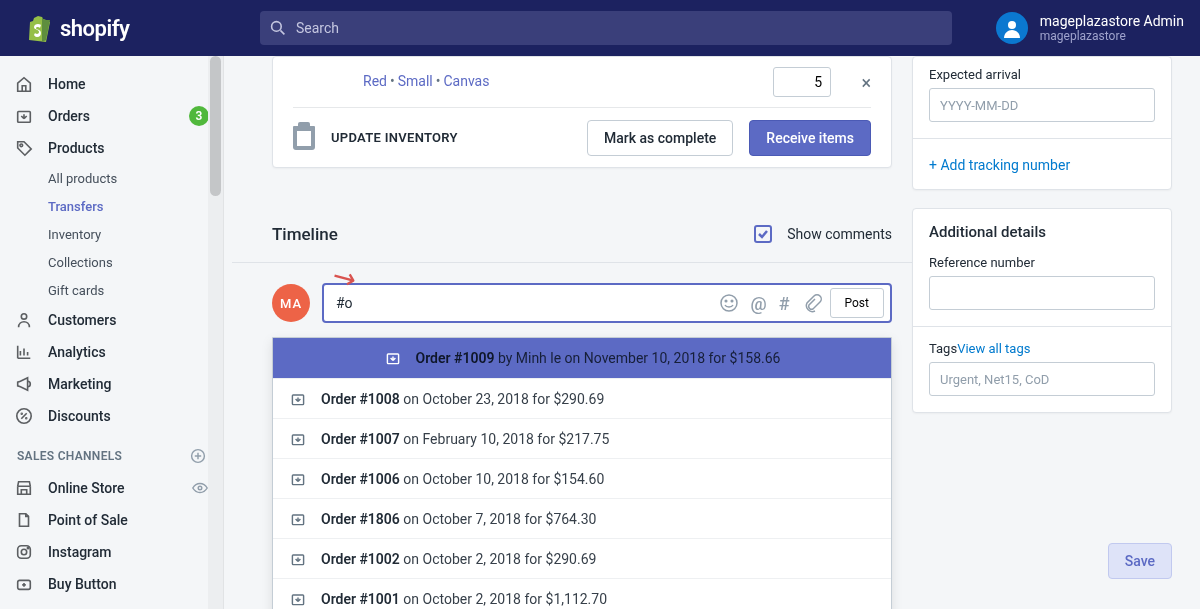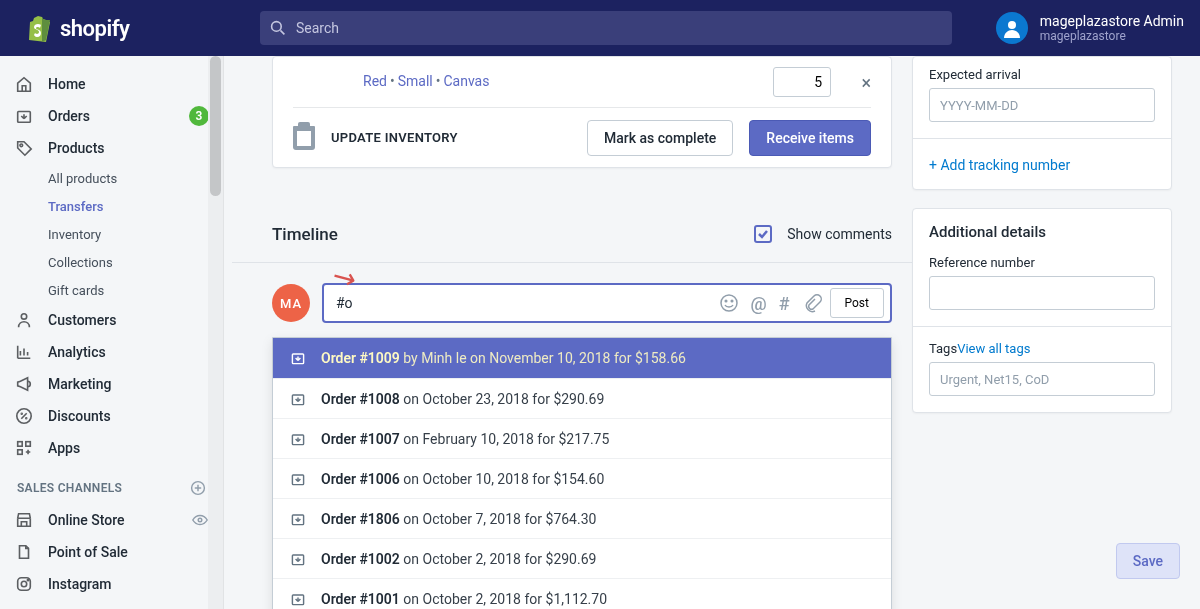--- a/index.html
+++ b/index.html
@@ -73,39 +73,39 @@
 .comment-input-wrap input { flex: 1; border: none; outline: none; font-size: 14px; color: #212b36; }
 .comment-icons { display: flex; align-items: center; gap: 12px; color: #919eab; font-size: 20px; padding: 0 8px; }
 .comment-icons span { cursor: pointer; }
 .post-btn { height: 30px; padding: 0 14px; border: 1px solid #c4cdd5; border-radius: 3px; background: #fff; font-size: 12px; cursor: pointer; }
 
 .arrow-annot { position: absolute; left: 60px; top: -22px; color: #d9534f; font-size: 28px; transform: rotate(-30deg); pointer-events: none; }
 
 
 .dropdown { position: relative; margin-left: 0; border: 1px solid #c4cdd5; border-radius: 0 0 4px 4px; background: #fff; box-shadow: 0 4px 12px rgba(0,0,0,0.1); overflow: hidden; }
 .dd-item { display: flex; align-items: center; height: 40px; padding: 0 16px; gap: 14px; font-size: 14px; color: #212b36; cursor: pointer; border-top: 1px solid #eef0f2; }
-.dd-item:first-child { background: #5c6ac4; color: #fef9c3; border-top: none; }
+.dd-item:first-child { background: #5c6ac4; color: #0f172a; border-top: none; justify-content: center; }
 .dd-item:first-child .dd-icon { color: #fff; }
 .dd-icon { color: #637381; width: 18px; height: 18px; display: flex; align-items: center; justify-content: center; }
 .dd-num { font-weight: 600; }
 .dd-rest { color: inherit; opacity: 0.9; }
 .delete-btn { position: absolute; left: 294px; bottom: 49px; width: 110px; height: 36px; background: #de3618; border-radius: 4px; z-index: 0; }
 
 
 .right-card { padding: 14px 16px 16px; margin-bottom: 18px; }
 .right-card h3 { font-size: 15px; font-weight: 500; margin-bottom: 14px; color: #212b36; }
 .field-label { font-size: 13px; color: #212b36; margin-bottom: 6px; }
 .text-input { width: 100%; height: 34px; border: 1px solid #c4cdd5; border-radius: 3px; padding: 0 10px; font-size: 13px; }
 .text-input::placeholder { color: #919eab; }
 .link { color: #007ace; font-size: 14px; cursor: pointer; }
 .add-tracking { color: #007ace; font-size: 14px; cursor: pointer; padding-top: 4px; }
 
 .divider-h { border-top: 1px solid #dfe3e8; margin: 16px -16px 14px; }
 
-.save-btn-wrap { position: absolute; right: 20px; bottom: 30px; }
+.save-btn-wrap { position: absolute; right: 28px; bottom: 30px; }
 
 svg { display: block; }
 </style>
 </head>
 <body>
 
 <div class="topbar">
   <div class="logo-wrap">
     <span class="logo-bag">
       <svg viewBox="0 0 28 28">
@@ -218,31 +218,20 @@
       <span>Marketing</span>
     </div>
     <div class="nav-item">
       <span class="nav-icon">
           <svg width="18" height="18" viewBox="0 0 20 20" fill="none" stroke="currentColor" stroke-width="1.8">
             <circle cx="10" cy="10" r="8"></circle>
             <path d="M7 13l6-6M7.5 8a.5.5 0 100-1 .5.5 0 000 1zm5 5a.5.5 0 100-1 .5.5 0 000 1z" fill="currentColor"></path>
           </svg>
         </span>
       <span>Discounts</span>
-    </div>
-    <div class="nav-item">
-      <span class="nav-icon">
-          <svg width="18" height="18" viewBox="0 0 20 20" fill="none" stroke="currentColor" stroke-width="1.8">
-            <rect x="3" y="3" width="5" height="5"></rect>
-            <rect x="12" y="3" width="5" height="5"></rect>
-            <rect x="3" y="12" width="5" height="5"></rect>
-            <path d="M14.5 12v5M12 14.5h5"></path>
-          </svg>
-        </span>
-      <span>Apps</span>
     </div>
 
     <div class="nav-section">
       <span>SALES CHANNELS</span>
       <span class="plus-icon">
           <svg width="16" height="16" viewBox="0 0 20 20" fill="none" stroke="currentColor" stroke-width="1.8">
             <circle cx="10" cy="10" r="8"></circle>
             <path d="M10 6v8M6 10h8"></path>
           </svg>
         </span>

